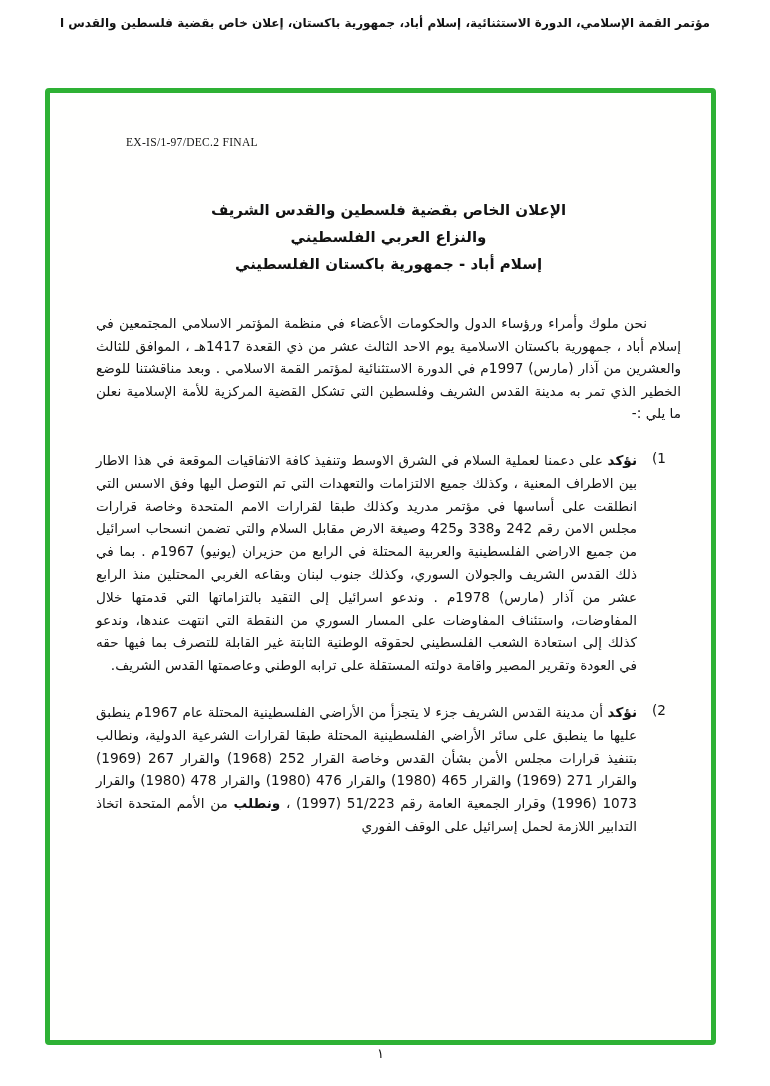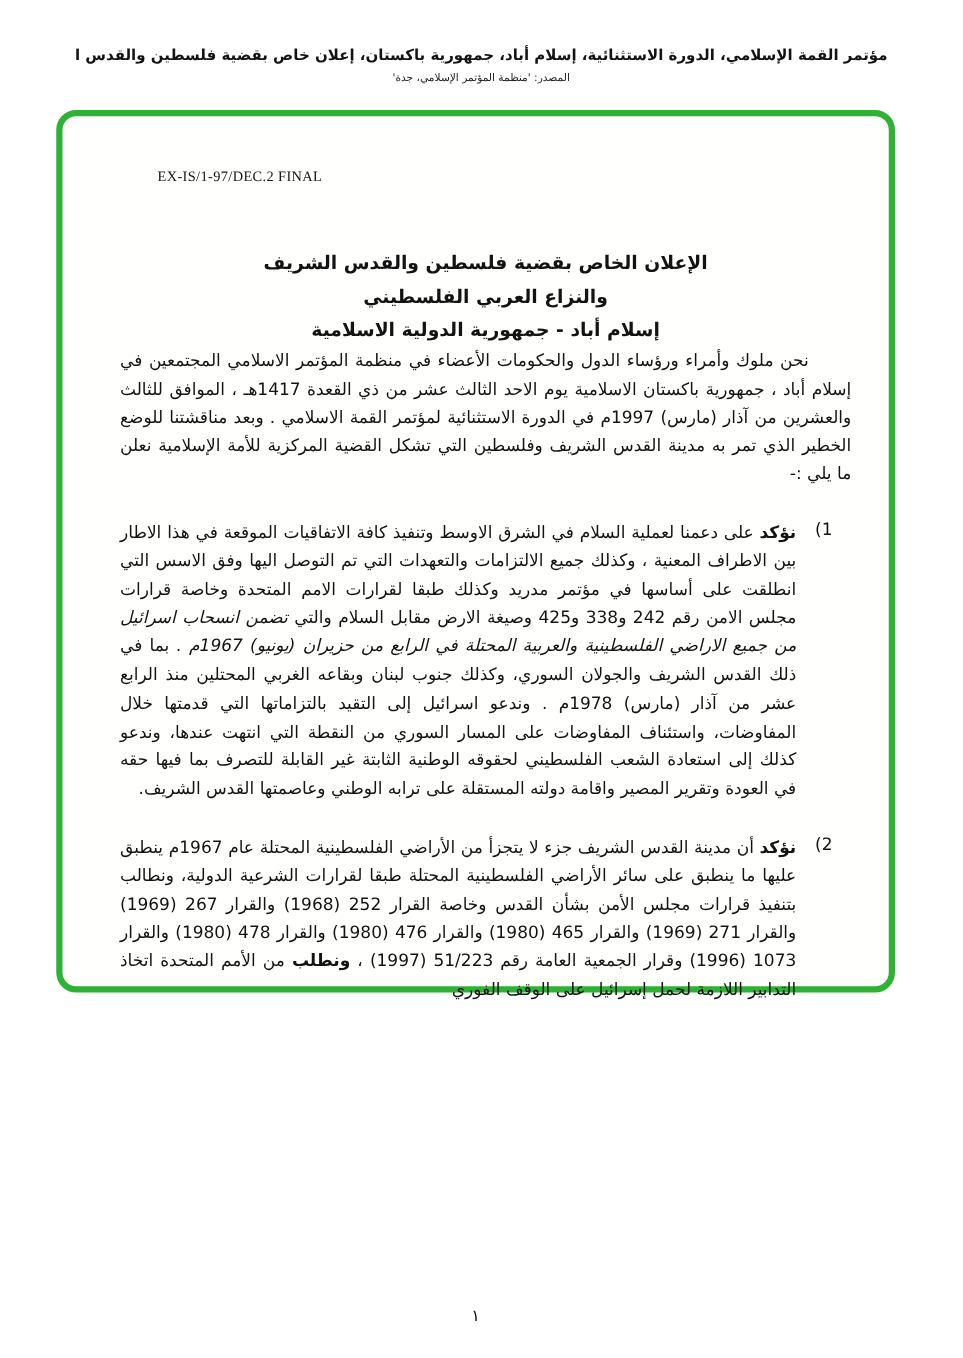--- a/index.html
+++ b/index.html
@@ -2,70 +2,69 @@
 <html lang="ar"><head>
 <meta charset="utf-8">
 <style>
   * { margin:0; padding:0; box-sizing:border-box; }
   html, body { background:#ffffff; }
   body {
     width:770px; height:1086px; position:relative;
     font-family:"DejaVu Sans", sans-serif; color:#131313;
     overflow:hidden;
   }
-  .top-header { direction:rtl; text-align:center; padding-top:16px;margin-top:21px; }
+  .top-header { direction:rtl; text-align:center; padding-top:16px; }
   .header-title { font-size:12px; font-weight:bold; }
   .header-source { font-size:8.5px; margin-top:7px; color:#222; }
 
   .frame {
-    position:absolute; left:45px; top:88px; width:671px; height:706px;
-    border:5px solid #2eb135; border-radius:16px; background:#fffffe;
+    position:absolute; left:45px; top:88px; width:671px; height:957px;
+    border:5px solid #2eb135; border-radius:4px; background:#fffffe;
   }
   .ref {
     position:absolute; top:43px; left:76px; direction:ltr;
     font-family:"Liberation Serif", serif; font-size:11.5px; letter-spacing:.3px;
   }
   .content { direction:rtl; padding:104px 30px 0 46px; }
   .titles { text-align:center; font-weight:bold; font-size:15px; line-height:27px; }
   .intro {
-    font-size:13.6px; line-height:22.6px;
+    margin-top:34px; font-size:13.6px; line-height:22.6px;
     text-align:justify; text-indent:34px;
   }
   .items { margin-top:18px; }
   .item { display:flex; margin-top:24px; }
   .item-number {
     flex:0 0 44px; direction:ltr; text-align:center;
     font-size:13.6px; padding-top:1px;
   }
   .item-body { flex:1; font-size:13.6px; line-height:22.8px; text-align:justify; }
   .bold { font-weight:bold;margin-top:30px; }
-  .italic { font-style:italic; }
+  .italic { }
   .page-number {
     position:absolute; top:1046px; left:45px; width:671px;
     text-align:center; font-size:13px;
   }
 </style>
 </head>
 <body>
 
 <div class="page">
 
   <header class="top-header">
     <div class="header-title">مؤتمر القمة الإسلامي، الدورة الاستثنائية، إسلام أباد، جمهورية باكستان، إعلان خاص بقضية فلسطين والقدس ا</div>
-    <div class="header-source">المصدر: 'منظمة المؤتمر الإسلامي، جدة'</div>
   </header>
 
   <div class="frame" style="border-color: rgb(46, 177, 53);">
     <div class="ref">EX-IS/1-97/DEC.2 FINAL</div>
 
     <div class="content">
       <div class="titles">
         <div>الإعلان الخاص بقضية فلسطين والقدس الشريف</div>
         <div>والنزاع العربي الفلسطيني</div>
-        <div>إسلام أباد - جمهورية الدولية الاسلامية</div>
+        <div>إسلام أباد - جمهورية باكستان الفلسطيني</div>
       </div>
 
       <p class="intro">نحن ملوك وأمراء ورؤساء الدول والحكومات الأعضاء في منظمة المؤتمر الاسلامي المجتمعين في إسلام أباد ، جمهورية باكستان الاسلامية يوم الاحد الثالث عشر من ذي القعدة 1417هـ ، الموافق للثالث والعشرين من آذار (مارس) 1997م في الدورة الاستثنائية لمؤتمر القمة الاسلامي . وبعد مناقشتنا للوضع الخطير الذي تمر به مدينة القدس الشريف وفلسطين التي تشكل القضية المركزية للأمة الإسلامية نعلن ما يلي :-</p>
 
       <div class="items">
 
         <div class="item">
           <div class="item-number">(1</div>
           <div class="item-body"><span class="bold">نؤكد</span><span> على دعمنا لعملية السلام في الشرق الاوسط وتنفيذ كافة الاتفاقيات الموقعة في هذا الاطار بين الاطراف المعنية ، وكذلك جميع الالتزامات والتعهدات التي تم التوصل اليها وفق الاسس التي انطلقت على أساسها في مؤتمر مدريد وكذلك طبقا لقرارات الامم المتحدة وخاصة قرارات مجلس الامن رقم 242 و338 و425 وصيغة الارض مقابل السلام والتي </span><span class="italic">تضمن انسحاب اسرائيل من جميع الاراضي الفلسطينية والعربية المحتلة في الرابع من حزيران (يونيو) 1967م .</span><span> بما في ذلك القدس الشريف والجولان السوري، وكذلك جنوب لبنان وبقاعه الغربي المحتلين منذ الرابع عشر من آذار (مارس) 1978م . وندعو اسرائيل إلى التقيد بالتزاماتها التي قدمتها خلال المفاوضات، واستئناف المفاوضات على المسار السوري من النقطة التي انتهت عندها، وندعو كذلك إلى استعادة الشعب الفلسطيني لحقوقه الوطنية الثابتة غير القابلة للتصرف بما فيها حقه في العودة وتقرير المصير واقامة دولته المستقلة على ترابه الوطني وعاصمتها القدس الشريف.</span></div>
         </div>

